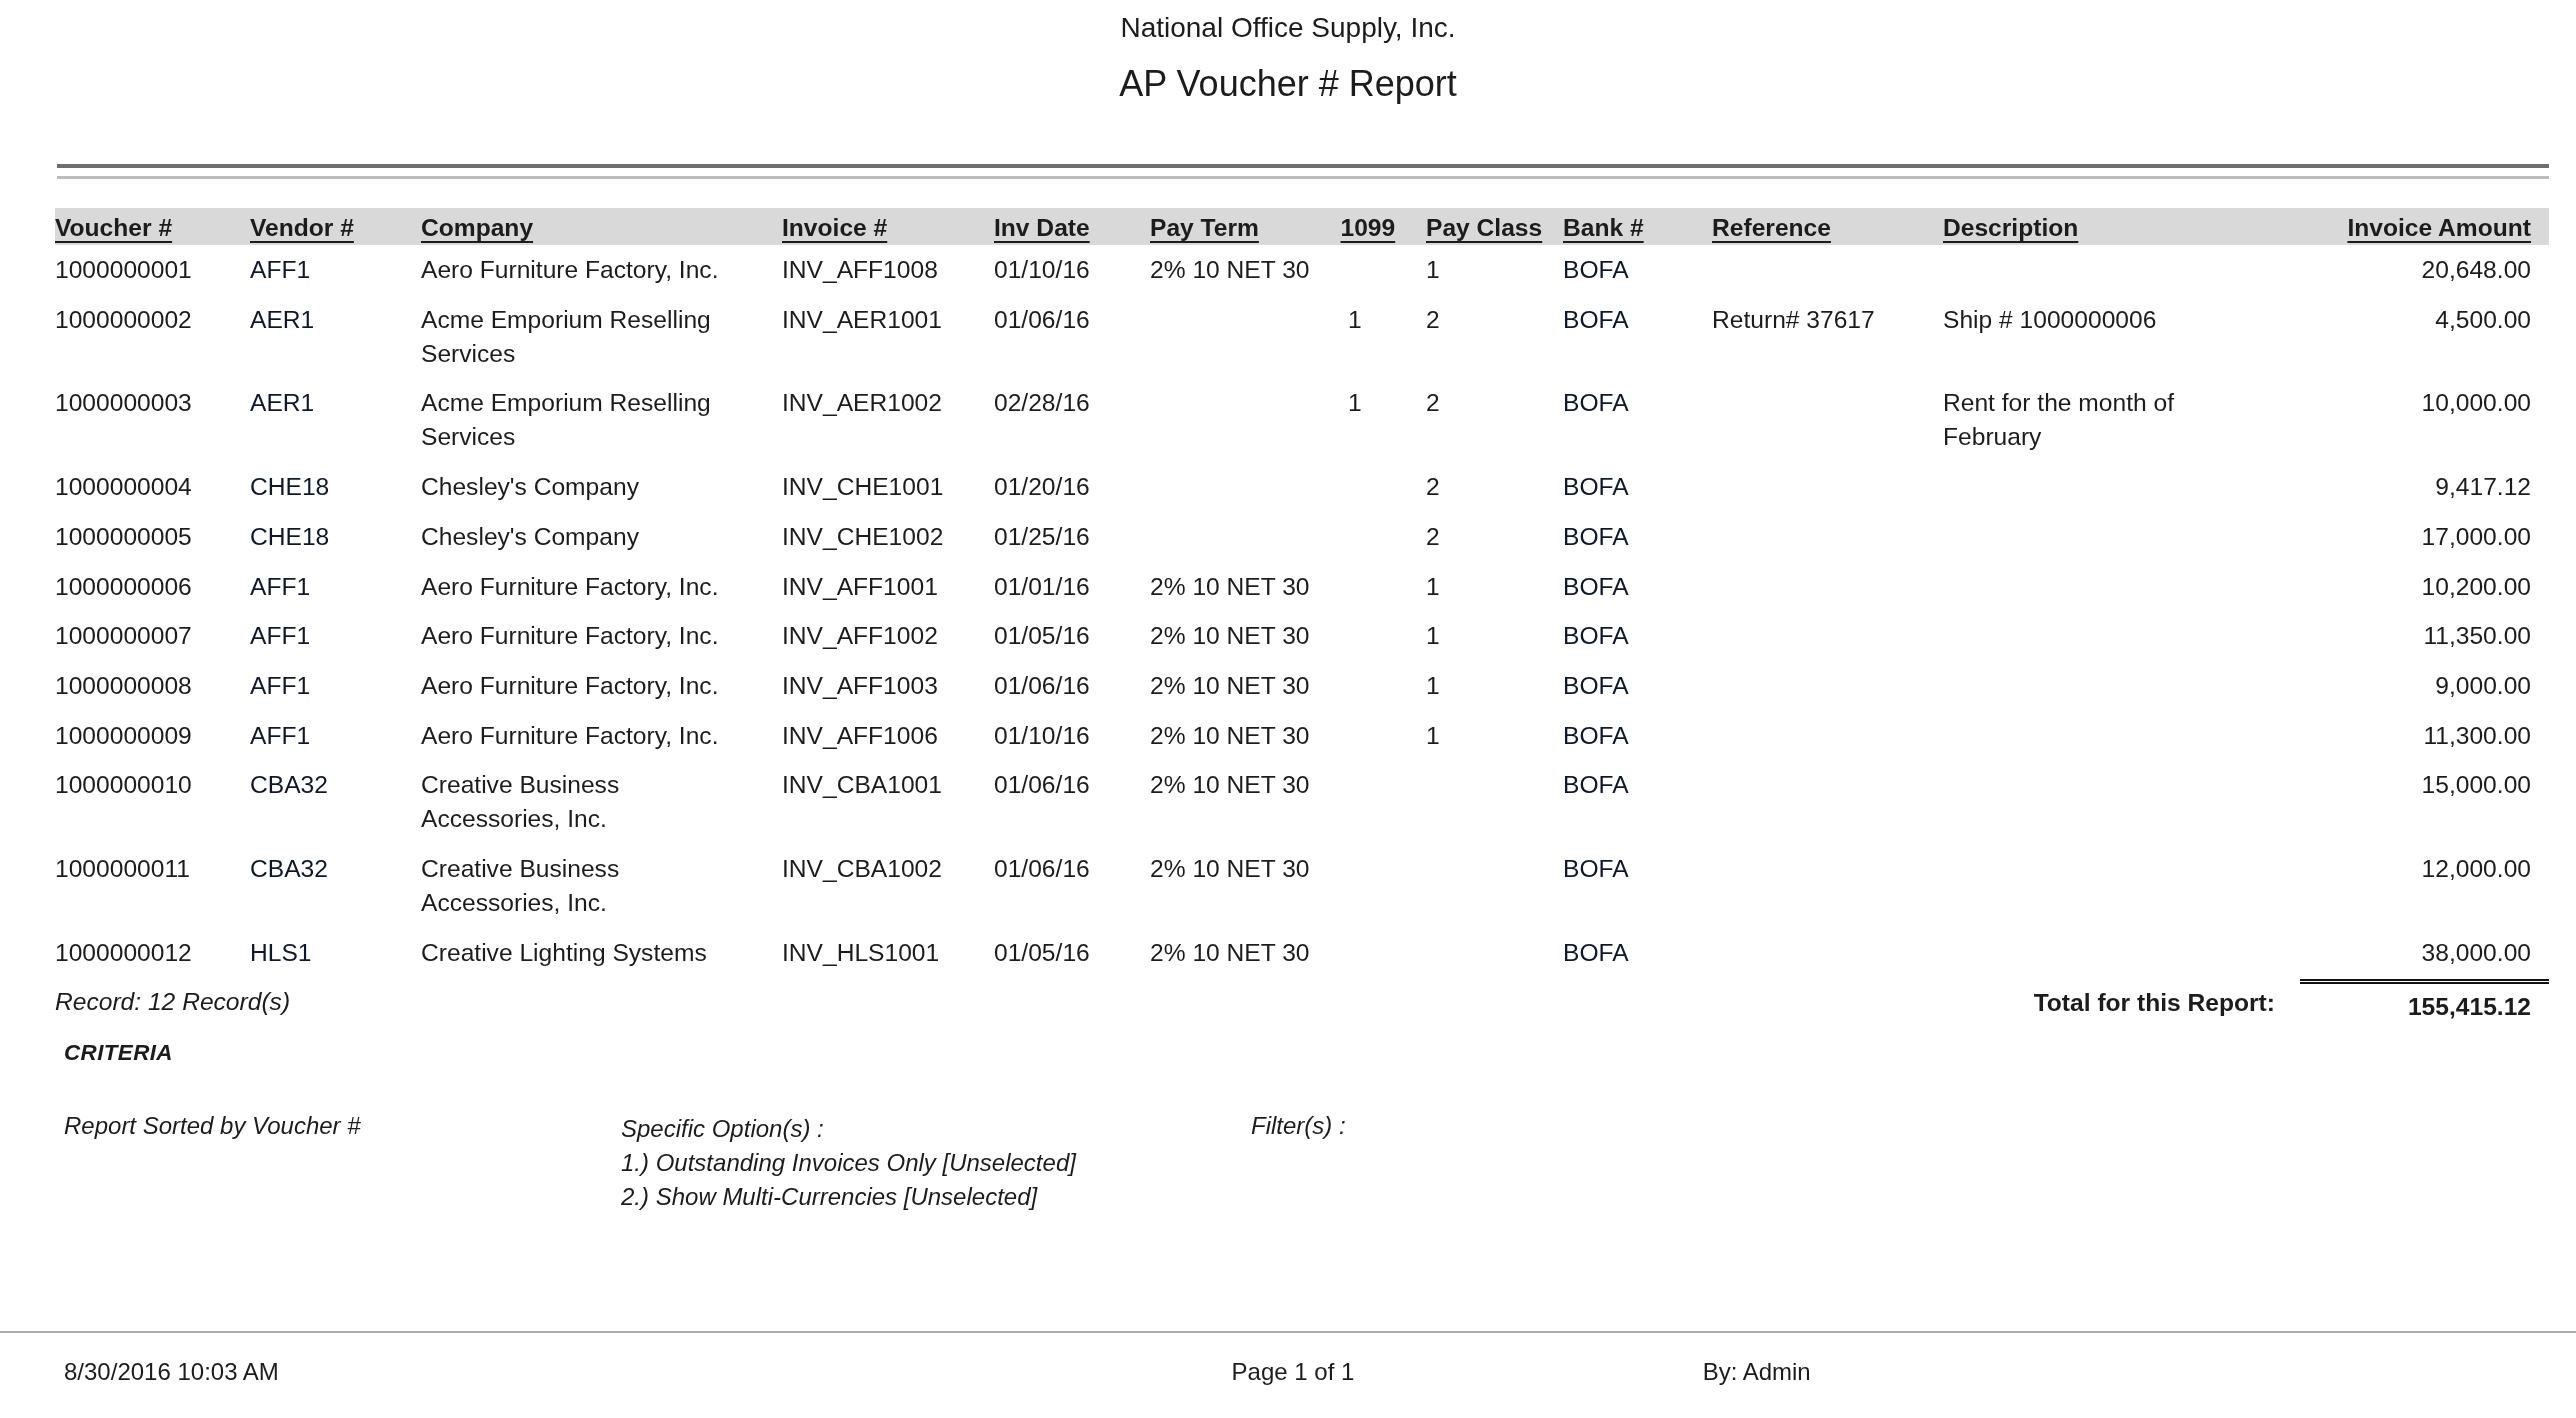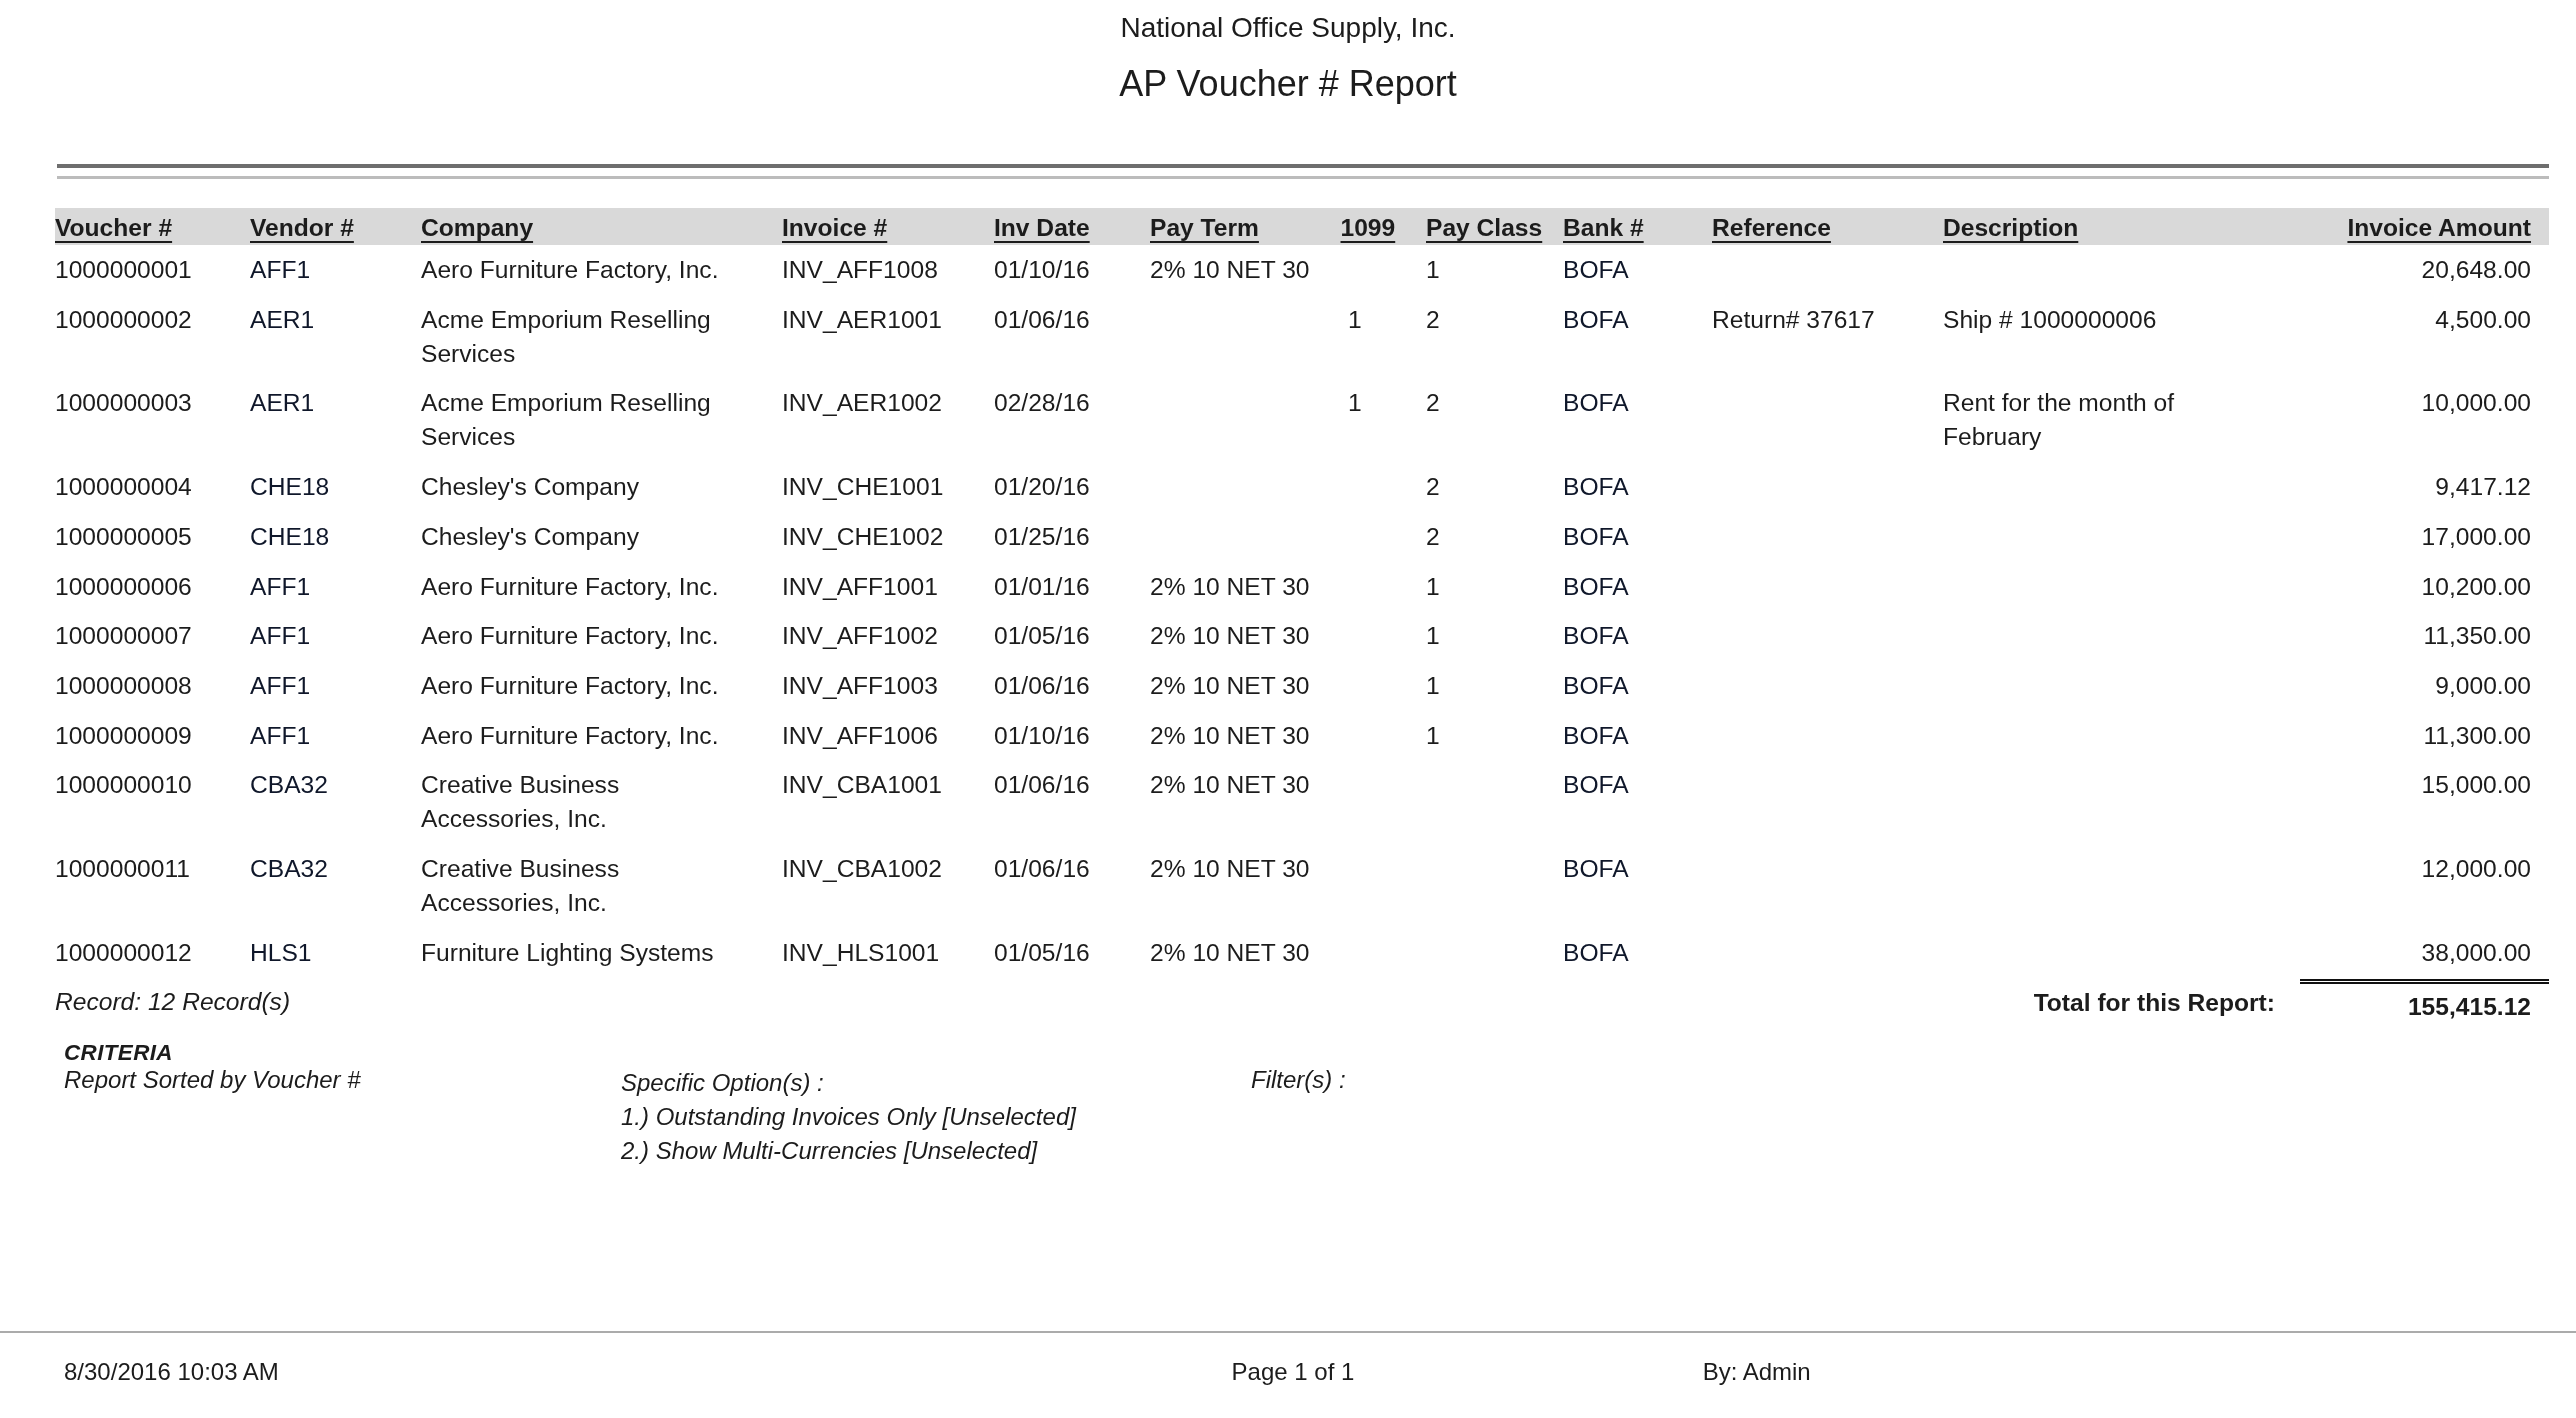--- a/index.html
+++ b/index.html
@@ -37,21 +37,21 @@
   .link { color: #0f172a; cursor: pointer; }
 
   .summary { display: flex; justify-content: space-between; align-items: flex-start; margin-top: 1.5px; font-size: 24.6px; }
   .record { font-style: italic; padding-top: 9px; }
   .total { display: flex; align-items: flex-start; }
   .total-label { font-weight: bold; padding-top: 10.4px; margin-right: 25px; }
   .total-value { font-weight: bold; width: 249px; text-align: right; padding: 9px 18px 0 0; border-top: 5.2px double #111111; }
 
   .criteria { position: absolute; left: 64px; right: 27px; top: 1040px; font-size: 24px; font-style: italic; }
   .criteria-heading { font-weight: bold; font-size: 22.4px; letter-spacing: 0.4px; }
-  .criteria-row { display: flex; align-items: flex-start; }
+  .criteria-row { display: flex; margin-top: 46px; align-items: flex-start; }
   .crit-col1 { width: 557px; }
   .crit-col2 { width: 630px; }
   .crit-col2 div { line-height: 34px; }
   .crit-col3 { flex: 1; }
 
   .footer-rule { position: absolute; left: 0; right: 0; top: 1331px; height: 2.2px; background: #ababab; }
   .page-footer { position: absolute; left: 64px; right: 54px; top: 1358px; display: flex; font-size: 24px; }
   .page-footer span { flex: 1; }
   .pf-center { text-align: center; }
   .pf-right { text-align: left; }
@@ -243,21 +243,21 @@
             <td class="c6"></td>
             <td class="c7"></td>
             <td class="c8"><span class="link">BOFA</span></td>
             <td class="c9"></td>
             <td class="c10"></td>
             <td class="c11">12,000.00</td>
           </tr>
           <tr>
             <td class="c0">1000000012</td>
             <td class="c1"><span class="link">HLS1</span></td>
-            <td class="c2">Furniture Lighting Systems</td>
+            <td class="c2">Creative Lighting Systems</td>
             <td class="c3">INV_HLS1001</td>
             <td class="c4">01/05/16</td>
             <td class="c5">2% 10 NET 30</td>
             <td class="c6"></td>
             <td class="c7"></td>
             <td class="c8"><span class="link">BOFA</span></td>
             <td class="c9"></td>
             <td class="c10"></td>
             <td class="c11">38,000.00</td>
           </tr>

